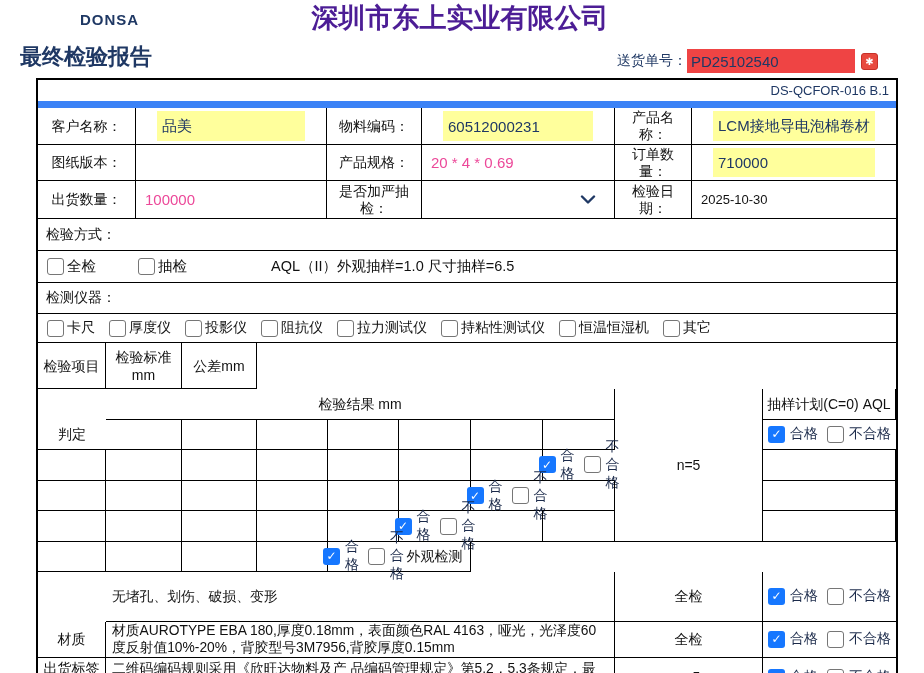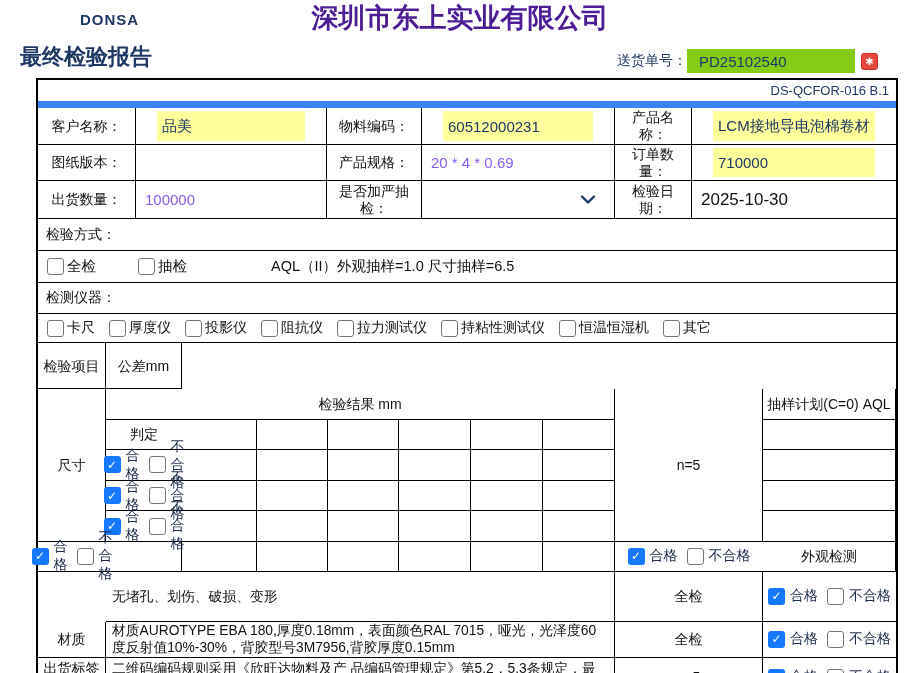--- a/index.html
+++ b/index.html
@@ -11,39 +11,39 @@
   }
   
   .logo { position:absolute; left:80px; top:11px; font-size:15px; font-weight:bold;
           color:#1f3864; letter-spacing:1px; }
   .company-title { position:absolute; left:0; right:4px; top:0; text-align:center;
           font-size:27px; font-weight:600; color:#4c1d95; }
   .report-title { position:absolute; left:0; right:0; top:42px; text-align:left;
           font-size:22px; font-weight:600; color:#1f3864;padding-left:20px; }
   .delivery { position:absolute; left:617px; top:49px; display:flex; align-items:center; }
   .delivery-label { font-size:14px; color:#1f3864; }
-  .delivery-value { width:168px; height:24px; background:#84cc16; color:#1f3864;
-          font-size:15px; display:flex; align-items:center; padding-left:12px; }
+  .delivery-value { width:168px; height:24px; background:#ef4444; color:#1f3864;
+          font-size:15px; display:flex; align-items:center; padding-left:4px; }
   .delete-btn { width:17px; height:17px; margin-left:6px; background:#e8493e;
           border:1px solid #c73028; border-radius:3px; color:#fff; font-size:10px;
           display:flex; align-items:center; justify-content:center; cursor:pointer; }
   
   .sheet { position:absolute; left:36px; top:78px; width:862px; border:2px solid #000;
            background:#fff; }
   .code-row { height:28px; border-bottom:7px solid #3b82f6; display:flex;
           align-items:center; justify-content:flex-end; padding-right:7px;
           font-size:13px; color:#1f3864; }
   
   .info { display:grid; grid-template-columns:98px 191px 95px 193px 77px 1fr;
           grid-template-rows:37px 36px 38px; }
   .cell { border-right:1px solid #000; border-bottom:1px solid #000;
           display:flex; align-items:center; font-size:14px; }
   .cell.no-r { border-right:none; }
   .lbl { justify-content:center; text-align:center; padding:1px 4px; line-height:17px; color:#111; }
-  .val { padding-left:9px; color:#8b5cf6; font-size:15px; position:relative; }
+  .val { padding-left:9px; color:#ec4899; font-size:15px; position:relative; }
   .fill-y { margin:3px 21px; height:calc(100% - 6px); width:calc(100% - 10px);
           background:#ffff9c; display:flex; align-items:center; padding-left:5px;
           color:#1f3864; font-size:15px; }
   .dropdown { justify-content:flex-end; padding-right:18px; cursor:pointer; }
   
   .wide-row { border-bottom:1px solid #000; display:flex; align-items:center;
           font-size:14px; padding-left:8px; }
   .checks-row { border-bottom:1px solid #000; display:flex; align-items:center;
           font-size:14.5px; padding-left:9px; }
   .cb { width:17px; height:17px; border:1px solid #767676; border-radius:3px;
@@ -116,21 +116,21 @@
       <div class="cell lbl">是否加严抽检：</div>
       <div class="cell dropdown">
         <span></span>
         <span>
           <svg width="16" height="9" viewBox="0 0 16 9">
               <polyline points="2,1.5 8,7.5 14,1.5" fill="none" stroke="#1f3864" stroke-width="2.4" stroke-linecap="round" stroke-linejoin="round"></polyline>
             </svg>
         </span>
       </div>
       <div class="cell lbl">检验日期：</div>
-      <div class="cell no-r" style="padding-left:9px; color:#111; font-size:17px;">2025-10-30</div>
+      <div class="cell no-r" style="padding-left:9px; color:#111; font-size:13px;">2025-10-30</div>
     </div>
 
     <div class="wide-row" style="height:32px;">检验方式：</div>
 
     <div class="checks-row" style="height:32px;">
       <span class="cb-group" style="margin-right:42px;">
         <span class="cb"></span>
         <span>全检</span>
       </span>
       <span class="cb-group">
@@ -173,26 +173,26 @@
         </span>
       <span class="cb-group">
           <span class="cb"></span>
           <span>其它</span>
         </span>
     </div>
 
     <div class="insp">
 
       <div class="icell">检验项目</div>
+      <div class="icell">检验标准 mm</div>
       <div class="icell">公差mm</div>
       <div class="icell span-results">检验结果 mm</div>
       <div class="icell">抽样计划(C=0) AQL</div>
       <div class="icell no-r">判定</div>
 
-      <div class="icell" style="grid-row:2 / span 5; grid-column:1;">尺寸</div>
 
       <div class="icell"></div>
       <div class="icell"></div>
       <div class="icell"></div>
       <div class="icell"></div>
       <div class="icell"></div>
       <div class="icell"></div>
       <div class="icell"></div>
       <div class="icell" style="grid-row:2 / span 5; grid-column:9;">n=5</div>
       <div class="judge">
@@ -262,21 +262,21 @@
       <div class="icell content span-results">无堵孔、划伤、破损、变形</div>
       <div class="icell">全检</div>
       <div class="judge">
         <span class="cb-checked">✓</span>
           <span class="t">合格</span>
         <span class="cb"></span>
           <span>不合格</span>
       </div>
 
       <div class="icell">材质</div>
-      <div class="icell content span-results">材质AUROTYPE EBA 180,厚度0.18mm，表面颜色RAL 7015，哑光，光泽度60度反射值10%-30%，背胶型号3M7956,背胶厚度0.15mm</div>
+      <div class="icell content span-results">材质AUROTYPE EBA 180,厚度0.18mm，表面颜色RAL 4163，哑光，光泽度60度反射值10%-20%，背胶型号3M7956,背胶厚度0.15mm</div>
       <div class="icell">全检</div>
       <div class="judge">
         <span class="cb-checked">✓</span>
           <span class="t">合格</span>
         <span class="cb"></span>
           <span>不合格</span>
       </div>
 
       <div class="icell">出货标签检查</div>
       <div class="icell content span-results">二维码编码规则采用《欣旺达物料及产 品编码管理规定》第5.2，5.3条规定，最小应能识别到批次号;位置粘贴在外包 装袋上</div>

